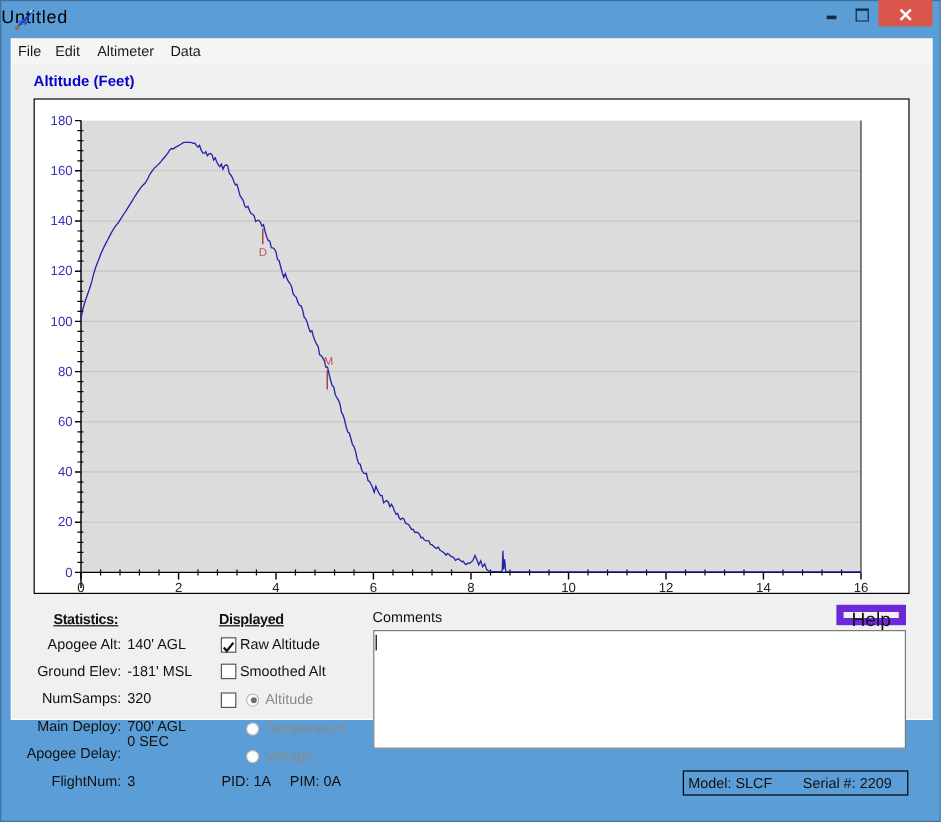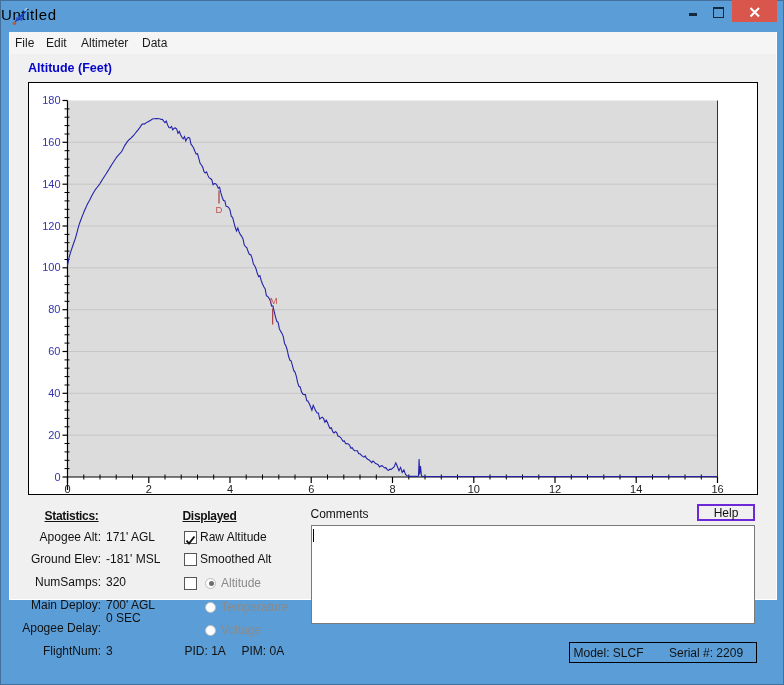--- a/index.html
+++ b/index.html
@@ -14,21 +14,21 @@
 .blue-h{position:absolute;left:18px;top:29px;font-size:12.5px;font-weight:bold;color:#0404cc}
 #chart{position:absolute;left:18px;top:50px;width:730px;height:413px;background:#fff;border:1px solid #000}
 .lbl{position:absolute;font-size:12px;color:#111;white-space:nowrap}
 .rlbl{text-align:right}
 .head{font-weight:bold;text-decoration:underline;letter-spacing:-0.3px}
 .gray{color:#8a8a8a}
 .cb{position:absolute;width:13px;height:13px;background:#fff;border:1px solid #565656}
 .radio{position:absolute;width:11px;height:11px;border-radius:50%;background:#fefefe;border:1px solid #bdbdbd}
 .rdot{position:absolute;left:2.5px;top:2.5px;width:5px;height:5px;border-radius:50%;background:#6e6e6e}
 #comments-box{position:absolute;left:301px;top:493px;width:444px;height:99px;background:#fff;border:1px solid #7a7a7a}
-#help{position:absolute;left:687px;top:472px;width:58px;height:17px;background:#f0f0f0;border:2px solid #6d28d9;font-size:12px;text-align:center;line-height:15px;color:#111}
+#help{position:absolute;left:687px;top:472px;width:58px;height:17px;background:#f0f0f0;border:6px solid #6d28d9;font-size:16px;text-align:center;line-height:15px;color:#111}
 #model{position:absolute;left:558.5px;top:610px;width:188px;height:21px;border:1.5px solid #000;font-size:12px;color:#111}
 </style></head><body>
 <div id="win">
   <div id="title">Untitled</div>
   <svg id="icon" width="19" height="20" viewBox="0 0 19 20">
     <path d="M3 15.5 L6 11.5 L13.5 4.5 L16.5 1 L14.5 5.5 L7.5 13.5 Z" fill="#1b3cae"></path>
     <path d="M4.5 11 L10.5 8.5 L6 14 Z" fill="#2e55cc"></path>
     <path d="M10.5 14.5 L13 9 L8.5 12 Z" fill="#2e55cc"></path>
     <path d="M13.8 3.4 L16 1.2" stroke="#b8d4ec" stroke-width="1.4"></path>
     <circle cx="3.4" cy="16.2" r="1.8" fill="#a85a3e"></circle>
@@ -169,21 +169,21 @@
           <text x="688.5" y="410.0" text-anchor="middle" fill="#222" font-size="11">16</text>
 <path d="M38.5 182.7 L39.8 175.7 L41.1 170.8 L42.4 166.8 L43.7 163.0 L45.0 159.3 L46.3 155.6 L47.6 151.1 L48.9 145.8 L50.2 141.4 L51.5 137.8 L52.8 134.4 L54.1 131.1 L55.4 127.7 L56.7 124.9 L58.0 122.1 L59.3 119.6 L60.6 117.2 L61.9 114.6 L63.2 112.1 L64.5 109.7 L65.8 107.5 L67.1 105.6 L68.4 104.0 L69.7 102.4 L71.0 100.5 L72.3 98.4 L73.6 96.3 L74.9 94.3 L76.2 92.3 L77.5 90.2 L78.8 88.1 L80.1 86.0 L81.4 83.9 L82.7 81.8 L84.0 79.8 L85.3 77.8 L86.6 75.8 L87.9 73.9 L89.2 72.3 L90.5 70.9 L91.8 69.7 L93.1 67.7 L94.4 65.3 L95.7 62.6 L97.0 60.6 L98.3 58.7 L99.6 57.1 L100.9 56.0 L102.2 54.8 L103.5 53.5 L104.8 52.1 L106.1 50.5 L107.4 48.9 L108.7 47.4 L110.0 45.7 L111.3 43.9 L112.6 41.7 L113.9 40.8 L115.2 41.1 L116.5 40.2 L117.8 39.4 L119.1 38.8 L120.4 38.0 L121.7 37.2 L123.0 36.3 L124.3 35.7 L125.6 35.7 L126.9 35.6 L128.2 35.6 L129.5 35.7 L130.8 35.8 L132.1 36.5 L133.4 36.4 L134.7 38.1 L136.0 39.6 L137.3 38.1 L138.6 41.9 L139.9 44.5 L141.2 44.8 L142.5 43.4 L143.8 46.8 L145.1 45.2 L146.4 44.9 L147.7 46.1 L149.0 50.3 L150.3 48.5 L151.6 51.8 L152.9 54.3 L154.2 55.9 L155.5 53.7 L156.8 58.0 L158.1 55.3 L159.4 54.4 L160.7 55.1 L162.0 61.2 L163.3 62.8 L164.6 65.0 L165.9 68.2 L167.2 71.1 L168.5 70.7 L169.8 75.4 L171.1 80.3 L172.4 82.0 L173.7 84.1 L175.0 88.6 L176.3 90.0 L177.6 88.9 L178.9 92.4 L180.2 94.9 L181.5 95.5 L182.8 96.8 L184.1 101.7 L185.4 100.6 L186.7 100.7 L188.0 102.3 L189.3 105.4 L190.6 104.2 L191.9 109.9 L193.2 114.2 L194.5 117.5 L195.8 117.8 L197.1 123.3 L198.4 123.5 L199.7 124.6 L201.0 126.9 L202.3 133.4 L203.6 134.3 L204.9 139.3 L206.2 144.3 L207.5 148.1 L208.8 145.1 L210.1 149.0 L211.4 151.7 L212.7 153.3 L214.0 156.0 L215.3 162.0 L216.6 163.6 L217.9 164.8 L219.2 168.8 L220.5 171.4 L221.8 171.7 L223.1 175.1 L224.4 181.1 L225.7 182.7 L227.0 185.8 L228.3 190.3 L229.6 193.6 L230.9 192.6 L232.2 197.5 L233.5 201.0 L234.8 203.8 L236.1 205.7 L237.4 212.7 L238.7 213.5 L240.0 215.3 L241.3 217.8 L242.6 223.1 L243.9 222.8 L245.2 228.6 L246.5 233.9 L247.8 238.3 L249.1 239.3 L250.4 245.9 L251.7 248.4 L253.0 250.4 L254.3 253.6 L255.6 260.7 L256.9 262.8 L258.2 267.0 L259.5 273.0 L260.8 277.1 L262.1 277.8 L263.4 282.4 L264.7 287.4 L266.0 289.1 L267.3 293.1 L268.6 299.4 L269.9 303.3 L271.2 303.9 L272.5 308.9 L273.8 311.0 L275.1 311.6 L276.4 311.6 L277.7 317.6 L279.0 318.2 L280.3 320.7 L281.6 323.7 L282.9 327.2 L284.2 322.3 L285.5 325.3 L286.8 327.9 L288.1 330.0 L289.4 330.0 L290.7 336.0 L292.0 334.9 L293.3 334.2 L294.6 335.5 L295.9 339.3 L297.2 337.2 L298.5 339.6 L299.8 343.1 L301.1 345.6 L302.4 344.9 L303.7 348.7 L305.0 350.0 L306.3 348.7 L307.6 349.4 L308.9 353.0 L310.2 353.5 L311.5 354.3 L312.8 356.3 L314.1 358.4 L315.4 358.0 L316.7 360.7 L318.0 360.5 L319.3 360.9 L320.6 362.3 L321.9 365.2 L323.2 364.7 L324.5 366.9 L325.8 367.6 L327.1 367.7 L328.4 367.7 L329.7 370.8 L331.0 370.8 L332.3 372.2 L333.6 373.4 L334.9 374.1 L336.2 372.9 L337.5 375.3 L338.8 376.2 L340.1 377.0 L341.4 378.1 L342.7 379.7 L344.0 378.1 L345.3 379.1 L346.6 380.5 L347.9 381.1 L349.2 381.7 L350.5 383.9 L351.8 383.1 L353.1 382.7 L354.4 383.9 L355.7 384.9 L357.0 384.7 L358.3 386.7 L359.6 387.3 L360.9 386.1 L362.2 386.5 L365.1 384.0 L366.8 379.8 L368.4 383.5 L370.0 387.7 L371.6 384.4 L373.2 389.4 L374.9 386.9 L376.5 391.5 L378.1 392.7 L379.8 393.4 L387.9 393.4 L389.5 393.0 L390.1 376.0 L390.7 391.5 L391.5 383.1 L392.5 393.2 L394.4 393.4 L404.1 393.5 L688.5 393.5" fill="none" stroke="#2424aa" stroke-width="1.1"></path>
 <line x1="190.0" y1="107.5" x2="190.0" y2="120.5" stroke="#a03030" stroke-width="1.1"></line>
 <text x="190.0" y="130" text-anchor="middle" fill="#c05050" font-size="9.5">D</text>
 <line x1="243.7" y1="225.5" x2="243.7" y2="241.5" stroke="#a03030" stroke-width="1.1"></line>
 <text x="244.7" y="221" text-anchor="middle" fill="#c05050" font-size="9.5">M</text>
 </svg>
       </div>
   <div class="lbl head" style="left:34.5px;top:477px">Statistics:</div>
   <div class="lbl rlbl" style="left:0px;top:497.5px;width:91px">Apogee Alt:</div>
-      <div class="lbl" style="left:96px;top:497.5px">171' AGL</div>
+      <div class="lbl" style="left:96px;top:497.5px">140' AGL</div>
   <div class="lbl rlbl" style="left:0px;top:519.5px;width:91px">Ground Elev:</div>
       <div class="lbl" style="left:96px;top:519.5px">-181' MSL</div>
   <div class="lbl rlbl" style="left:0px;top:542.5px;width:91px">NumSamps:</div>
       <div class="lbl" style="left:96px;top:542.5px">320</div>
   <div class="lbl rlbl" style="left:0px;top:565.5px;width:91px">Main Deploy:</div>
       <div class="lbl" style="left:96px;top:565.5px">700' AGL</div>
   <div class="lbl rlbl" style="left:0px;top:588.5px;width:91px">Apogee Delay:</div>
       <div class="lbl" style="left:96px;top:579px">0 SEC</div>
   <div class="lbl rlbl" style="left:0px;top:611.5px;width:91px">FlightNum:</div>
       <div class="lbl" style="left:96px;top:611.5px">3</div>

